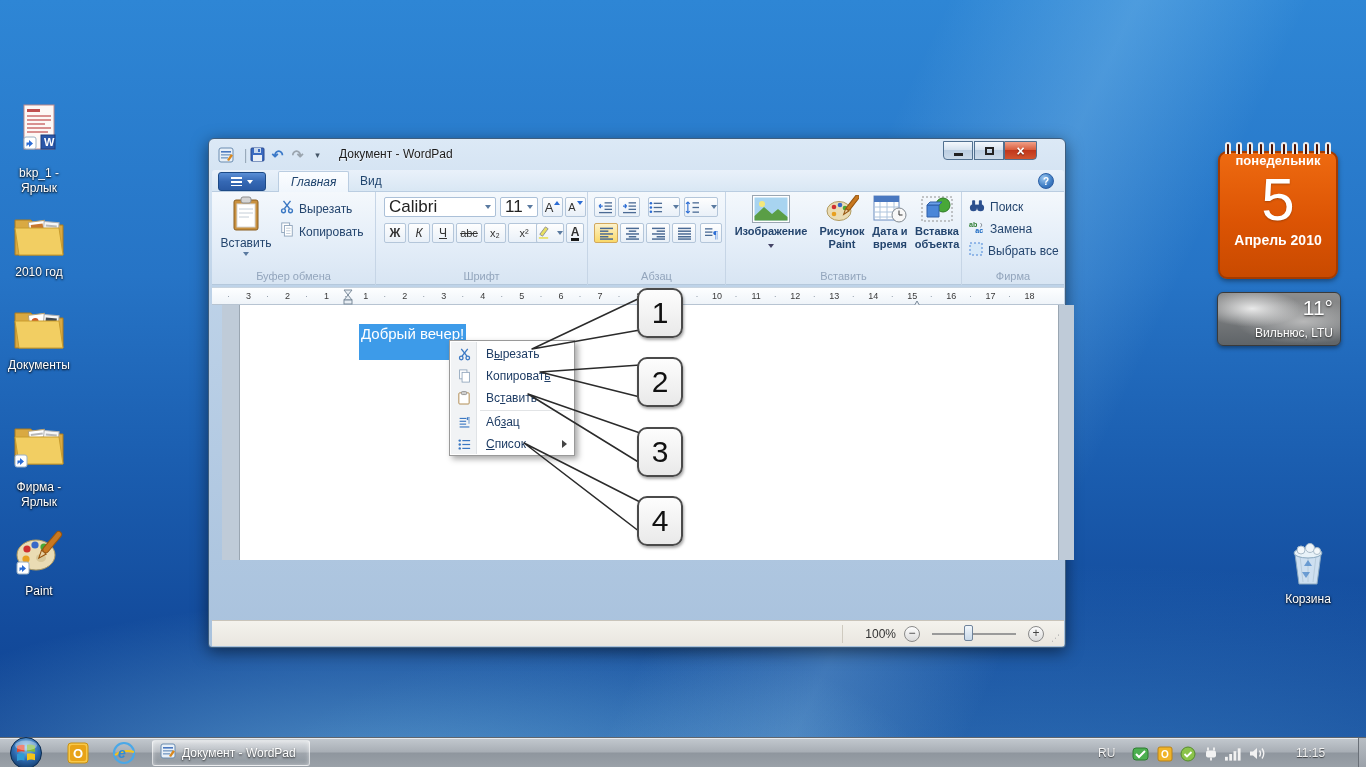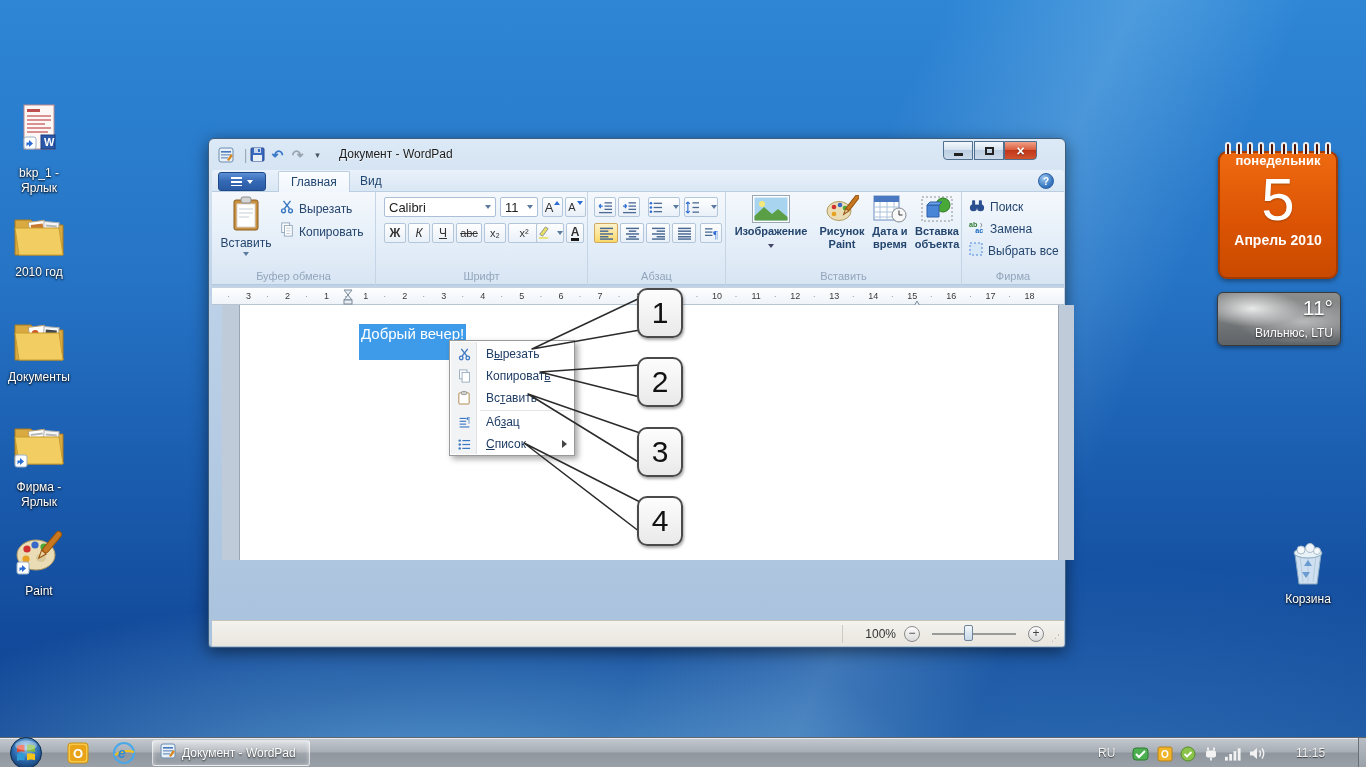--- a/index.html
+++ b/index.html
@@ -67,36 +67,36 @@
 
   #tabsrow { position:absolute; left:3px; top:31px; width:852px; height:22px;
     background:linear-gradient(180deg,#E9F1FA,#D9E7F4); border-bottom:1px solid #BACDE1; border-radius:3px 3px 0 0; }
   #menu-btn { position:absolute; left:6px; top:2px; width:48px; height:19px; border-radius:3px;
     border:1px solid #1D4A86; background:linear-gradient(180deg,#5B8FD6,#3568B4 50%,#2A5AA4);
     display:flex; align-items:center; justify-content:center; gap:5px; }
   #menu-btn .bars { width:11px; height:9px;
     background:repeating-linear-gradient(180deg,#fff 0 2px,rgba(255,255,255,0) 2px 4px); }
   #menu-btn .dd { width:0; height:0; border-left:3px solid transparent; border-right:3px solid transparent; border-top:4px solid #fff; }
   .tab { position:absolute; top:1px; height:21px; line-height:21px; padding:0 12px; font-size:12px; color:#20456e; }
-  .tab.active { background:linear-gradient(180deg,#FBFDFF,#F0F6FC); border:1px solid #BACDE1; border-bottom:none; border-radius:2px 2px 0 0; }
+  .tab.active { background:linear-gradient(180deg,#FBFDFF,#F0F6FC); border:1px solid #BACDE1; border-bottom:none; border-radius:2px 2px 0 0;font-style:italic; }
   #help-btn { position:absolute; right:10px; top:3px; width:16px; height:16px; border-radius:50%;
     background:radial-gradient(circle at 35% 30%,#9CC8F0,#3D7CC4 60%,#2A5EA4); border:1px solid #2A5EA4;
     color:#fff; font-size:10px; font-weight:bold; display:flex; align-items:center; justify-content:center; }
 
   #ribbon { position:absolute; left:3px; top:53px; width:852px; height:93px;
     background:linear-gradient(180deg,#F4F8FC,#E3EDF8 60%,#D8E5F3); border-bottom:1px solid #B5C8DC; }
   .rgroup { position:absolute; top:0; height:93px; border-right:1px solid #C6D5E6; }
   .glabel { position:absolute; bottom:3px; left:0; width:100%; text-align:center; font-size:11px; color:#93A5BC; }
   .rtext { font-size:12px; color:#24456e; }
   .fbtn { position:absolute; height:20px; border:1px solid #B4C6DA; border-radius:2px;
     background:linear-gradient(180deg,#FEFEFE,#E9F0F8); display:flex; align-items:center; justify-content:center;
     font-size:12px; color:#333; }
   .fbtn.active { background:linear-gradient(180deg,#FDF2CB,#FAD969); border-color:#D2A85E; }
   .combo { position:absolute; height:20px; background:#fff; border:1px solid #ABC0D8; border-radius:2px;
-    font-size:13px; color:#222; display:flex; align-items:center; padding:8px 4px; }
+    font-size:17px; color:#222; display:flex; align-items:center; padding:8px 4px; }
   .combo .dd, .dd-s { margin-left:auto; width:0; height:0; border-left:3px solid transparent; border-right:3px solid transparent; border-top:4px solid #5a7aa0; }
   .tri-up { width:0; height:0; border-left:3px solid transparent; border-right:3px solid transparent; border-bottom:4px solid #2b6cd4; margin:0 0 8px 1px; }
   .tri-dn { width:0; height:0; border-left:3px solid transparent; border-right:3px solid transparent; border-top:4px solid #2b6cd4; margin:8px 0 0 1px; }
   #paste-big { position:absolute; left:8px; top:3px; width:52px; height:70px; border:1px solid transparent;
     border-radius:3px; display:flex; flex-direction:column; align-items:center; }
   .hrow { position:absolute; display:flex; align-items:center; gap:5px; }
   .ins-item { position:absolute; top:3px; text-align:center; font-size:11px; color:#24456e; }
   .ins-item .lbl { line-height:13px;font-weight:bold; }
   .menu-dd { display:inline-block; width:0; height:0; border-left:3px solid transparent; border-right:3px solid transparent; border-top:4px solid #446; }
 
@@ -196,21 +196,21 @@
             <rect x="31" y="9" width="15" height="22" fill="#F6F6F6" stroke="#B0B0B0"></rect>
           <rect x="33" y="12" width="11" height="2" fill="#B8B8B8"></rect>
             <rect x="33" y="16" width="11" height="2" fill="#B8B8B8"></rect>
           </g>
         <path d="M3 15 L47 15 L51 42 H7 Z" fill="#F2CE62" stroke="#C99D2E"></path>
       </svg>
     </span>
     <div class="dlabel">2010 год</div>
   </div>
 
-  <div class="dicon" style="left:0;top:318px">
+  <div class="dicon" style="left:0;top:306px">
     <span class="ic">
       <svg width="54" height="46" viewBox="0 0 54 46">
         <path d="M3 7 h16 l4 5 h28 v30 H3 Z" fill="#D9A942" stroke="#A97B1E"></path>
         <g transform="rotate(-7 28 22)">
             <rect x="18" y="8" width="16" height="23" fill="#fff" stroke="#B8A070"></rect>
           <circle cx="24" cy="15" r="3.5" fill="#D05828"></circle>
           </g>
         <g transform="rotate(5 38 22)">
             <rect x="31" y="9" width="15" height="22" fill="#F6F6F6" stroke="#B0B0B0"></rect>
           <rect x="33" y="12" width="11" height="14" fill="#404850"></rect>

